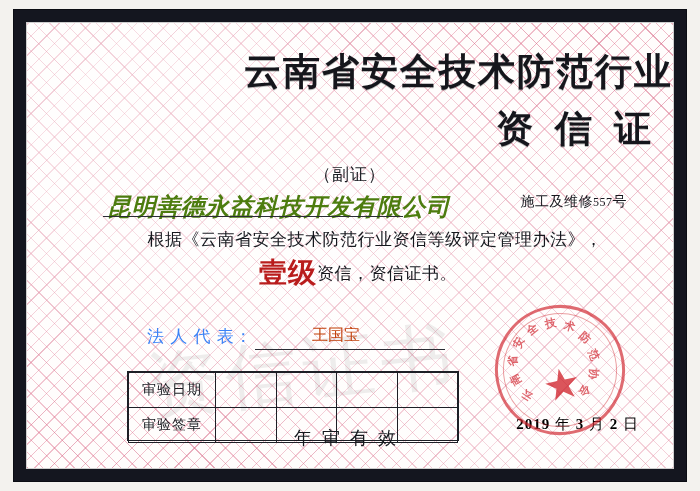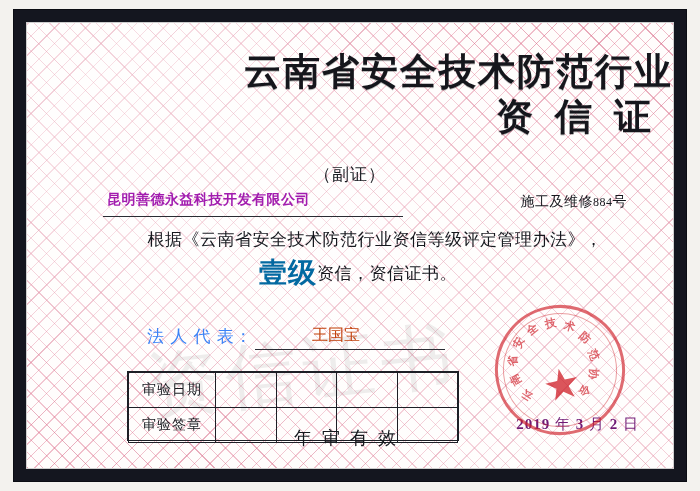--- a/index.html
+++ b/index.html
@@ -46,52 +46,52 @@
   .title-block{position:absolute;left:0;right:0;top:30px;text-align:right;}
   .title-1{
     font-family:"Liberation Serif", serif;
     font-weight:bold;font-size:37px;letter-spacing:2px;color:#15161c;
     line-height:1.05;
     text-shadow:0 1px 0 rgba(0,0,0,.25);
   }
   .title-2{
     font-family:"Liberation Serif", serif;
     font-weight:bold;font-size:37px;letter-spacing:22px;color:#15161c;
-    
+    margin-top:12px;
     text-shadow:0 1px 0 rgba(0,0,0,.25);
   }
   .subtitle{
     position:absolute;left:0;right:0;top:140px;text-align:center;
     font-size:17px;color:#1a1c22;letter-spacing:1px;
   }
 
   .row-org{
     position:absolute;left:0;right:0;top:168px;height:26px;
   }
   .org-name{
     position:absolute;left:80px;top:0;
-    font-size:14px;font-weight:bold;color:#a21caf;letter-spacing:.5px;
+    font-size:24px;font-weight:bold;color:#4d7c0f;letter-spacing:.5px;font-style:italic;
   }
   .org-underline{
     position:absolute;left:76px;top:25px;width:300px;height:1px;background:#2a2c33;
   }
   .cert-no{
     position:absolute;right:46px;top:2px;
     font-size:14px;color:#16181e;letter-spacing:.5px;
   }
   .cert-no .num{font-size:12px;}
 
   .body-text{
     position:absolute;left:62px;right:46px;top:200px;
     font-size:17px;color:#16181e;line-height:33px;letter-spacing:.5px;text-align:center;
   }
   .body-line{white-space:nowrap;}
   .indent{padding-left:34px;}
   .grade{
-    font-size:28px;font-weight:bold;color:#0369a1;
+    font-size:28px;font-weight:bold;color:#b91c1c;
     letter-spacing:1px;vertical-align:-3px;
     font-family:"Liberation Serif", serif;
   }
 
   .legal-rep{
     position:absolute;left:120px;top:302px;
     font-size:17px;color:#3b82f6;letter-spacing:1px;
   }
   .legal-name{
     position:absolute;left:285px;top:302px;
@@ -108,21 +108,21 @@
   }
   .table table{border-collapse:collapse;width:100%;height:100%;}
   .table td{
     border:1px solid #1d1f26;height:34px;
     font-size:14px;color:#16181e;text-align:center;padding:0;
   }
   .table td.lab{width:86px;letter-spacing:1px;}
 
   .date-line{
     position:absolute;right:34px;top:392px;
-    font-size:15px;color:#701a75;letter-spacing:1px;
+    font-size:15px;color:#000000;letter-spacing:1px;
   }
   .date-line .v{font-weight:bold;}
 
   .footer{
     position:absolute;left:0;right:0;bottom:18px;text-align:center;
     font-size:18px;color:#16181e;letter-spacing:10px;
   }
 
   
   .seal{
@@ -176,21 +176,21 @@
           <div class="title-1">云南省安全技术防范行业</div>
           <div class="title-2">资信证</div>
         </div>
 
         <div class="subtitle">（副证）</div>
 
         <div class="row-org">
           <div class="org-name">昆明善德永益科技开发有限公司</div>
           <div class="org-underline"></div>
           <div class="cert-no">
-            <span>施工及维修</span><span class="num">884</span><span>号</span>
+            <span>施工及维修</span><span class="num">557</span><span>号</span>
           </div>
         </div>
 
         <div class="body-text">
           <div class="body-line indent">根据《云南省安全技术防范行业资信等级评定管理办法》，</div>
           <div class="body-line">
             <span class="grade">壹级</span><span>资信，资信证书。</span>
           </div>
         </div>
 

